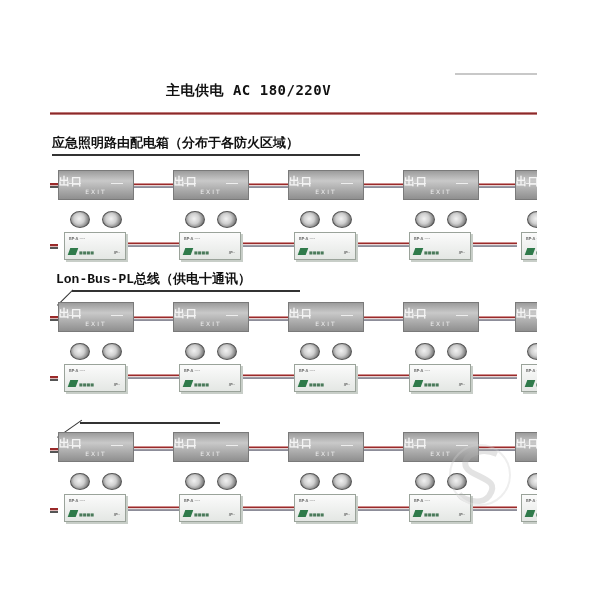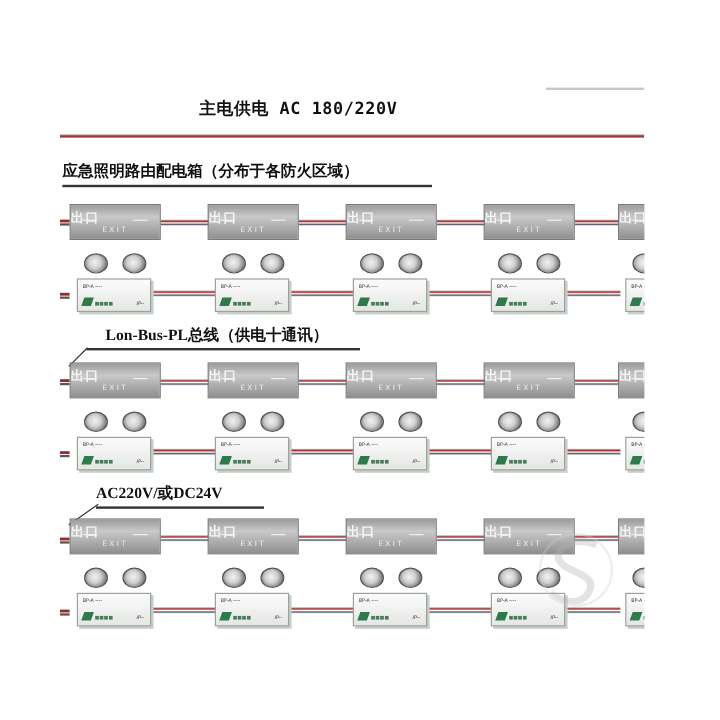--- a/index.html
+++ b/index.html
@@ -4,21 +4,21 @@
 <style>
   html, body { margin:0; padding:0; background:#ffffff; }
   body { width:600px; height:600px; position:relative; overflow:hidden; font-family:"DejaVu Sans", sans-serif; }
   .canvas { position:absolute; left:0; top:0; width:600px; height:600px; background:#fff; }
   .clip { position:absolute; left:0; top:0; width:537px; height:600px; overflow:hidden; }
 
   .top-gray { position:absolute; left:455px; top:73px; width:82px; height:2px; background:#c8c8c8; }
   .main-title { position:absolute; left:166px; top:82px; font-family:"DejaVu Sans Mono", monospace; font-weight:bold; font-size:14px; color:#111; letter-spacing:0.5px; white-space:nowrap; }
   .main-line { position:absolute; left:50px; top:112px; width:487px; height:3px; background:linear-gradient(#d9a0a0,#8a2a2a 50%,#d9a0a0); }
 
-  .section-label { position:absolute; font-family:Liberation Serif, serif; font-weight:bold; color:#111; white-space:nowrap;text-align:center; }
+  .section-label { position:absolute; font-family:Liberation Mono, monospace; font-weight:bold; color:#111; white-space:nowrap;text-align:center; }
   .section-underline { position:absolute; height:2px; background:#333; }
   .leader { position:absolute; height:1px; background:#333; transform-origin:left top; }
 
   .row { position:absolute; left:0; width:537px; height:100px; }
   .unit { position:absolute; top:0; width:112px; height:100px; }
 
   .exit-sign { position:absolute; left:0; top:6px; width:76px; height:30px;
     background:linear-gradient(180deg,#9c9c9c 0%,#c9c9c9 35%,#a9a9a9 70%,#8f8f8f 100%);
     border:1px solid #7a7a7a; box-sizing:border-box; }
   .exit-cn { position:absolute; left:0; right:0; top:3px; text-align:left; font-size:11px; font-weight:bold; color:#f4f4f4; letter-spacing:1px; }
@@ -141,21 +141,21 @@
           </div>
         <div class="lamp a"></div>
         <div class="module">
             <span class="module-model">BP-A ----</span>
             <span class="module-logo"></span>
             <span class="module-brand">■■■■</span>
           </div>
       </div>
     </div>
 
-    <div class="section-label" style="left:88px; top:270px; font-size:13px;">Lon-Bus-PL总线（供电十通讯）</div>
+    <div class="section-label" style="left:56px; top:270px; font-size:13px;">Lon-Bus-PL总线（供电十通讯）</div>
     <div class="section-underline" style="left:72px; top:290px; width:228px;"></div>
     <div class="leader" style="left:57px; top:305px; width:22px; transform:rotate(-45deg);"></div>
 
     <div class="row" style="top:296px;">
       <div class="stub" style="top:20px;"></div>
       <div class="stub" style="top:80px;"></div>
       <div class="wire" style="left:134px; width:40px; top:20px;"></div>
       <div class="wire" style="left:249px; width:40px; top:20px;"></div>
       <div class="wire" style="left:364px; width:40px; top:20px;"></div>
       <div class="wire" style="left:479px; width:36px; top:20px;"></div>
@@ -236,21 +236,20 @@
           </div>
         <div class="lamp a"></div>
         <div class="module">
             <span class="module-model">BP-A ----</span>
             <span class="module-logo"></span>
             <span class="module-brand">■■■■</span>
           </div>
       </div>
     </div>
 
-    <div class="section-label" style="left:80px; top:402px; font-size:13px;">AC220V/或DC24V</div>
     <div class="section-underline" style="left:80px; top:422px; width:140px;"></div>
     <div class="leader" style="left:57px; top:437px; width:30px; transform:rotate(-35deg);"></div>
 
     <div class="row" style="top:426px;">
       <div class="stub" style="top:22px;"></div>
       <div class="stub" style="top:82px;"></div>
       <div class="wire" style="left:134px; width:40px; top:20px;"></div>
       <div class="wire" style="left:249px; width:40px; top:20px;"></div>
       <div class="wire" style="left:364px; width:40px; top:20px;"></div>
       <div class="wire" style="left:479px; width:36px; top:20px;"></div>

